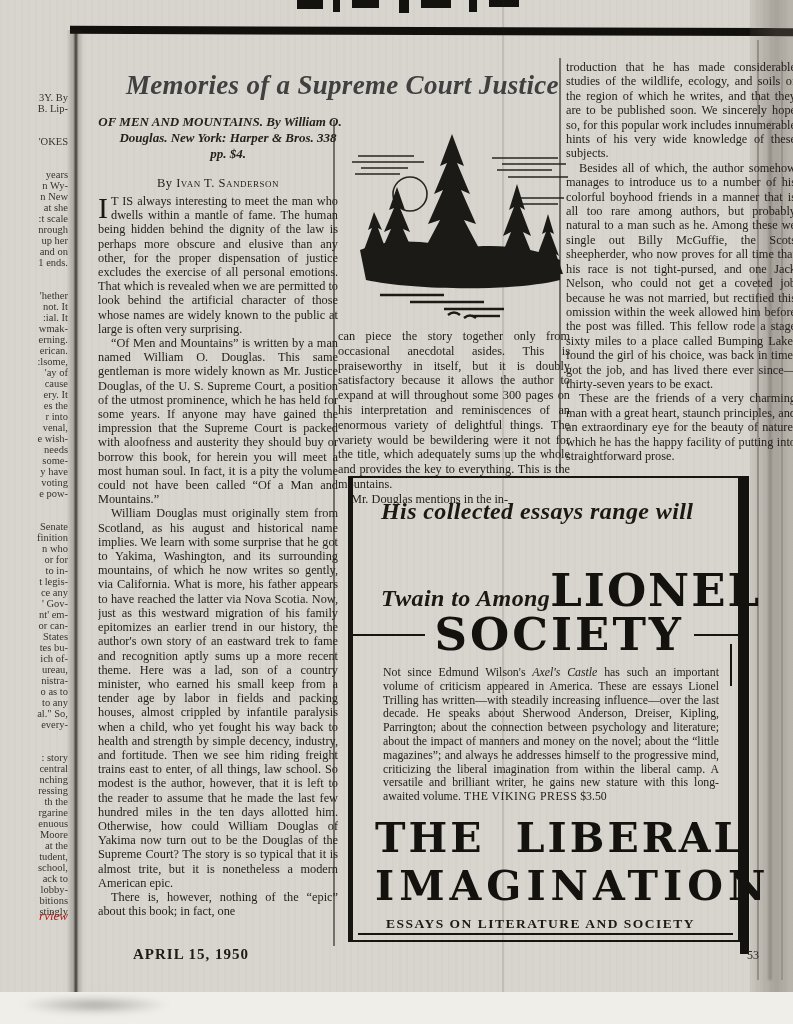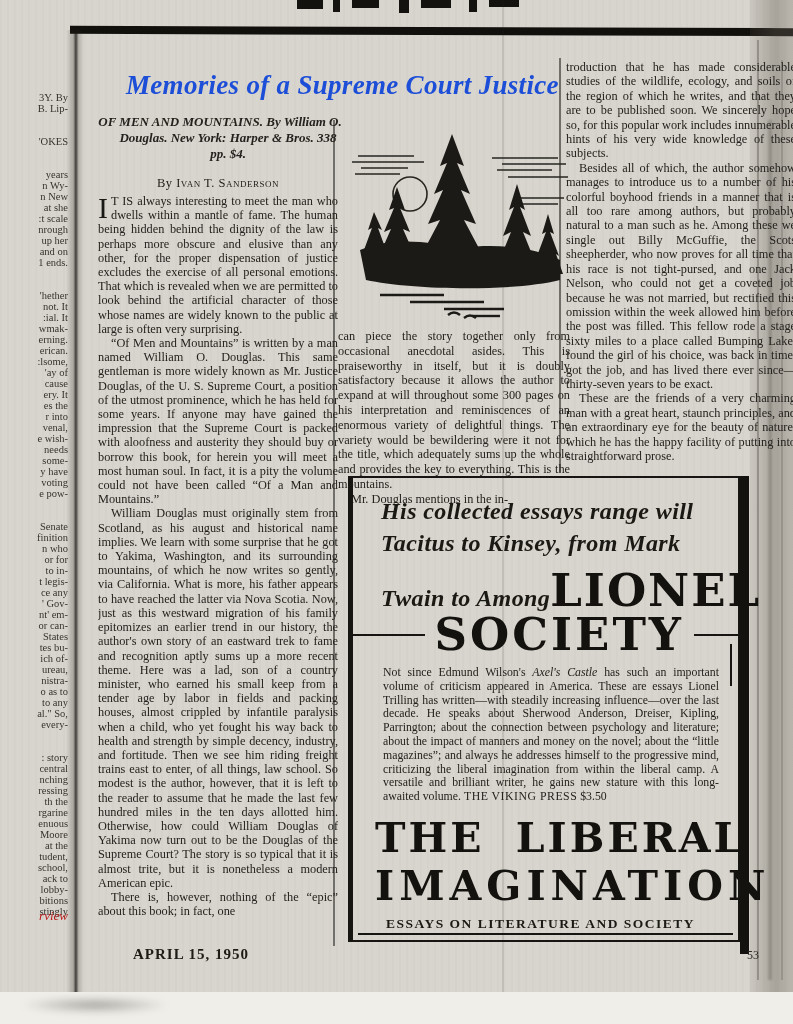--- a/index.html
+++ b/index.html
@@ -35,21 +35,21 @@
   .streak { position:absolute; background:rgba(35,32,26,0.55); }
   #bottom-band { left:0; top:992px; width:793px; height:32px; background:#efeee9; }
   #bottom-smudge { left:20px; top:996px; width:150px; height:18px; border-radius:50%;
     background:radial-gradient(ellipse, rgba(100,96,88,0.5), transparent 70%); filter:blur(3px); }
 
   
   .col-rule { position:absolute; width:1.5px; background:rgba(30,28,24,0.55); }
 
   
   #title { left:126px; top:70px; width:420px; font-size:27px; font-style:italic; font-weight:bold;
-    letter-spacing:0.3px; white-space:nowrap; color:#1d4ed8; }
+    letter-spacing:0.3px; white-space:nowrap; color:#404040; }
   #citation { left:98px; top:114px; width:244px; font-size:13px; line-height:16px;
     font-weight:bold; font-style:italic; padding-left:16px; text-indent:-16px;text-align:center; }
   #byline { left:98px; top:176px; width:240px; text-align:center; font-size:12.5px; letter-spacing:0.5px; }
   #byline .sc { font-variant:small-caps; }
 
   .body-col { font-size:12.3px; line-height:14.2px; text-align:justify; overflow:hidden; }
   .body-col p { text-indent:13px; }
   .body-col p.noindent { text-indent:0; }
   #col1 { left:98px; top:194px; width:240px; height:752px; }
   #col2 { left:338px; top:329px; width:232px; height:200px; line-height:14.8px; }
@@ -244,21 +244,20 @@
   </div>
 
   <div id="col3" class="abs body-col">
     <p class="noindent">troduction that he has made considerable studies of the wildlife, ecology, and soils of the region of which he writes, and that they are to be published soon. We sincerely hope so, for this popular work includes innumerable hints of his very wide knowledge of these subjects.</p>
     <p>Besides all of which, the author somehow manages to introduce us to a number of his colorful boyhood friends in a manner that is all too rare among authors, but probably natural to a man such as he. Among these we single out Billy McGuffie, the Scots sheepherder, who now proves for all time that his race is not tight-pursed, and one Jack Nelson, who could not get a coveted job because he was not married, but rectified this omission within the week allowed him before the post was filled. This fellow rode a stage sixty miles to a place called Bumping Lake, found the girl of his choice, was back in time, got the job, and has lived there ever since—thirty-seven years to be exact.</p>
     <p>These are the friends of a very charming man with a great heart, staunch principles, and an extraordinary eye for the beauty of nature, which he has the happy facility of putting into straightforward prose.</p>
   </div>
 
   <div id="ad" class="abs">
     <div class="ad-head" style="top:20px">His collected essays range will</div>
-    <div class="ad-head" style="top:52px">Tacitus to Kinsey, from Mark</div>
     <div id="ad-head3-row">
       <span class="ad-head" style="position:static">Twain to Among</span>
       <span id="ad-author-first">LIONEL</span>
     </div>
     <div id="ad-trilling-row">
       <span class="hrule"></span>
       <span id="ad-author-last">SOCIETY</span>
       <span class="hrule" style="max-width:46px"></span>
     </div>
     <div id="ad-elbow"></div>

